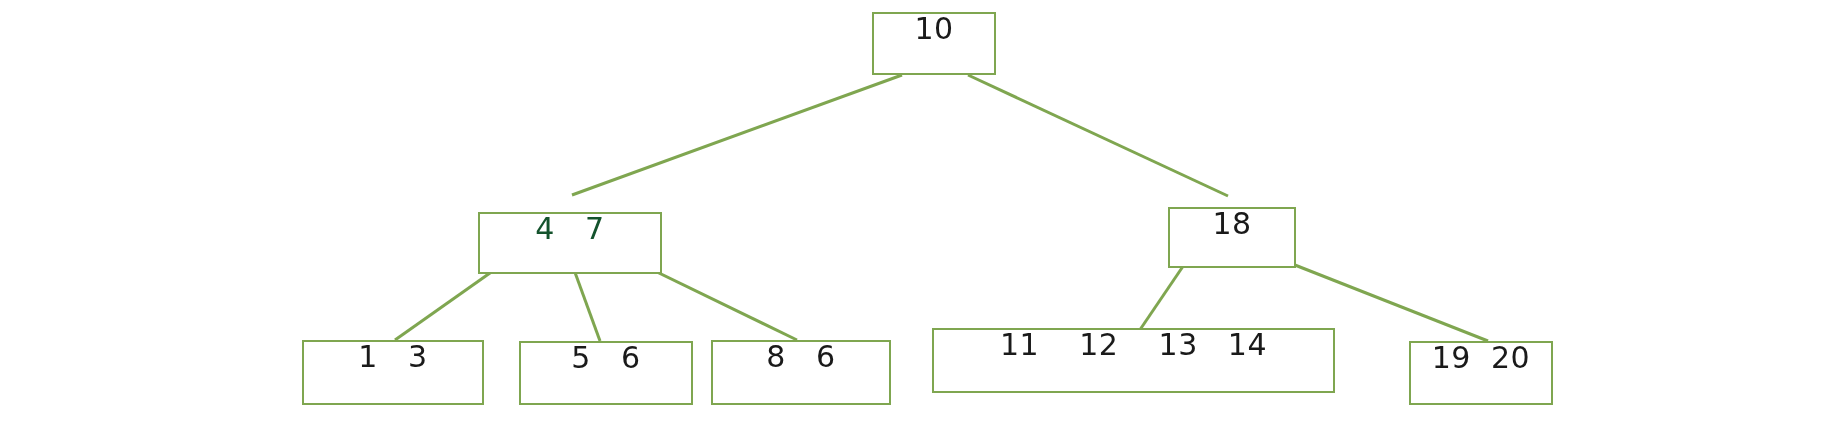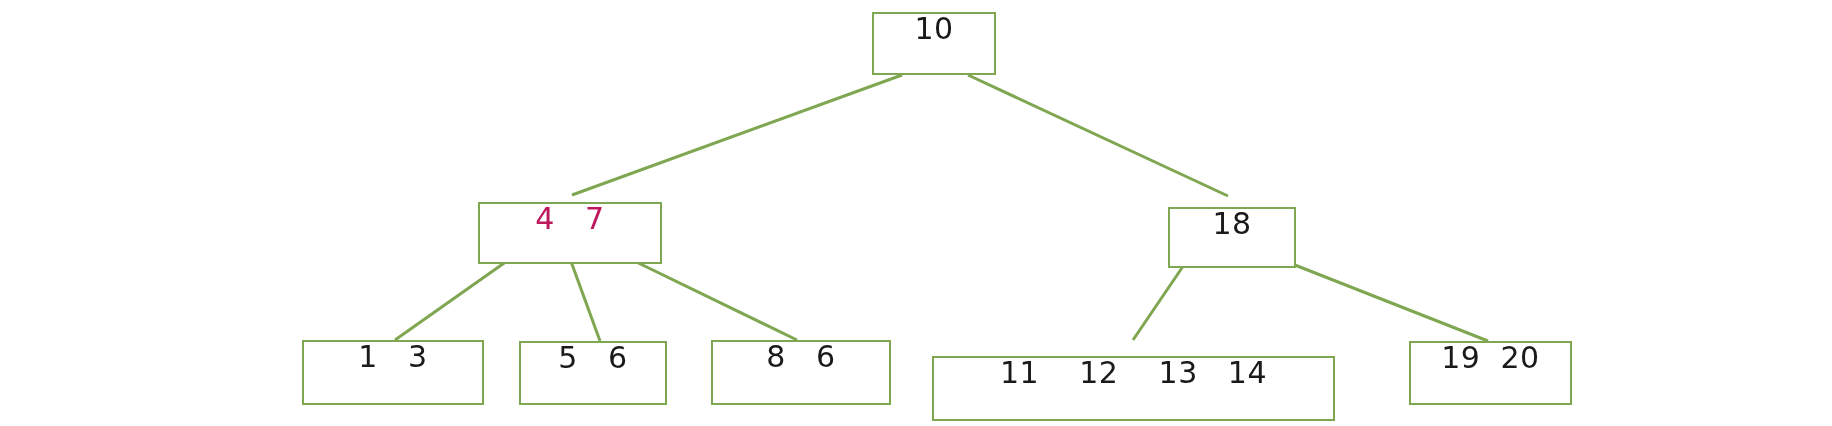--- a/index.html
+++ b/index.html
@@ -48,20 +48,20 @@
   <svg id="edge-layer" viewBox="0 0 1832 426" width="1832" height="426" xmlns="http://www.w3.org/2000/svg">
       <line x1="902" y1="75" x2="572" y2="195" stroke="#7fa650" stroke-width="3" stroke-linecap="butt"></line>
       <line x1="968" y1="75" x2="1228" y2="196" stroke="#7fa650" stroke-width="3" stroke-linecap="butt"></line>
       <line x1="514" y1="256" x2="395" y2="340" stroke="#7fa650" stroke-width="3" stroke-linecap="butt"></line>
       <line x1="569" y1="256" x2="600" y2="341" stroke="#7fa650" stroke-width="3" stroke-linecap="butt"></line>
       <line x1="624" y1="256" x2="797" y2="340" stroke="#7fa650" stroke-width="3" stroke-linecap="butt"></line>
       <line x1="1190" y1="256" x2="1133" y2="340" stroke="#7fa650" stroke-width="3" stroke-linecap="butt"></line>
       <line x1="1272" y1="256" x2="1488" y2="341" stroke="#7fa650" stroke-width="3" stroke-linecap="butt"></line>
     </svg>
 <div class="node" style="left: 872px; top: 12px; width: 124px; height: 63px; border: 2px solid rgb(127, 166, 80); font-size: 30px; color: rgb(26, 26, 26);"><span class="keys">10</span></div>
-    <div class="node" style="left: 478px; top: 202px; width: 184px; height: 62px; border: 2px solid rgb(127, 166, 80); font-size: 30px; color: #be185d;"><span class="keys">4   7</span></div>
+    <div class="node" style="left: 478px; top: 212px; width: 184px; height: 62px; border: 2px solid rgb(127, 166, 80); font-size: 30px; color: #14532d;"><span class="keys">4   7</span></div>
     <div class="node" style="left: 1168px; top: 207px; width: 128px; height: 61px; border: 2px solid rgb(127, 166, 80); font-size: 30px; color: rgb(26, 26, 26);"><span class="keys">18</span></div>
     <div class="node" style="left: 302px; top: 340px; width: 182px; height: 65px; border: 2px solid rgb(127, 166, 80); font-size: 30px; color: rgb(26, 26, 26);"><span class="keys">1   3</span></div>
-    <div class="node" style="left: 519px; top: 341px; width: 148px; height: 64px; border: 2px solid rgb(127, 166, 80); font-size: 30px; color: rgb(26, 26, 26);"><span class="keys">5   6</span></div>
+    <div class="node" style="left: 519px; top: 341px; width: 174px; height: 64px; border: 2px solid rgb(127, 166, 80); font-size: 30px; color: rgb(26, 26, 26);"><span class="keys">5   6</span></div>
     <div class="node" style="left: 711px; top: 340px; width: 180px; height: 65px; border: 2px solid rgb(127, 166, 80); font-size: 30px; color: rgb(26, 26, 26);"><span class="keys">8   6</span></div>
-    <div class="node" style="left: 932px; top: 356px; width: 403px; height: 65px; border: 2px solid rgb(127, 166, 80); font-size: 30px; color: rgb(26, 26, 26);"><span class="keys">11    12    13   14</span></div>
-    <div class="node" style="left: 1409px; top: 341px; width: 163px; height: 64px; border: 2px solid rgb(127, 166, 80); font-size: 30px; color: rgb(26, 26, 26);"><span class="keys">19  20</span></div>
+    <div class="node" style="left: 932px; top: 328px; width: 403px; height: 65px; border: 2px solid rgb(127, 166, 80); font-size: 30px; color: rgb(26, 26, 26);"><span class="keys">11    12    13   14</span></div>
+    <div class="node" style="left: 1409px; top: 341px; width: 144px; height: 64px; border: 2px solid rgb(127, 166, 80); font-size: 30px; color: rgb(26, 26, 26);"><span class="keys">19  20</span></div>
   </div>
 
 </body></html>

